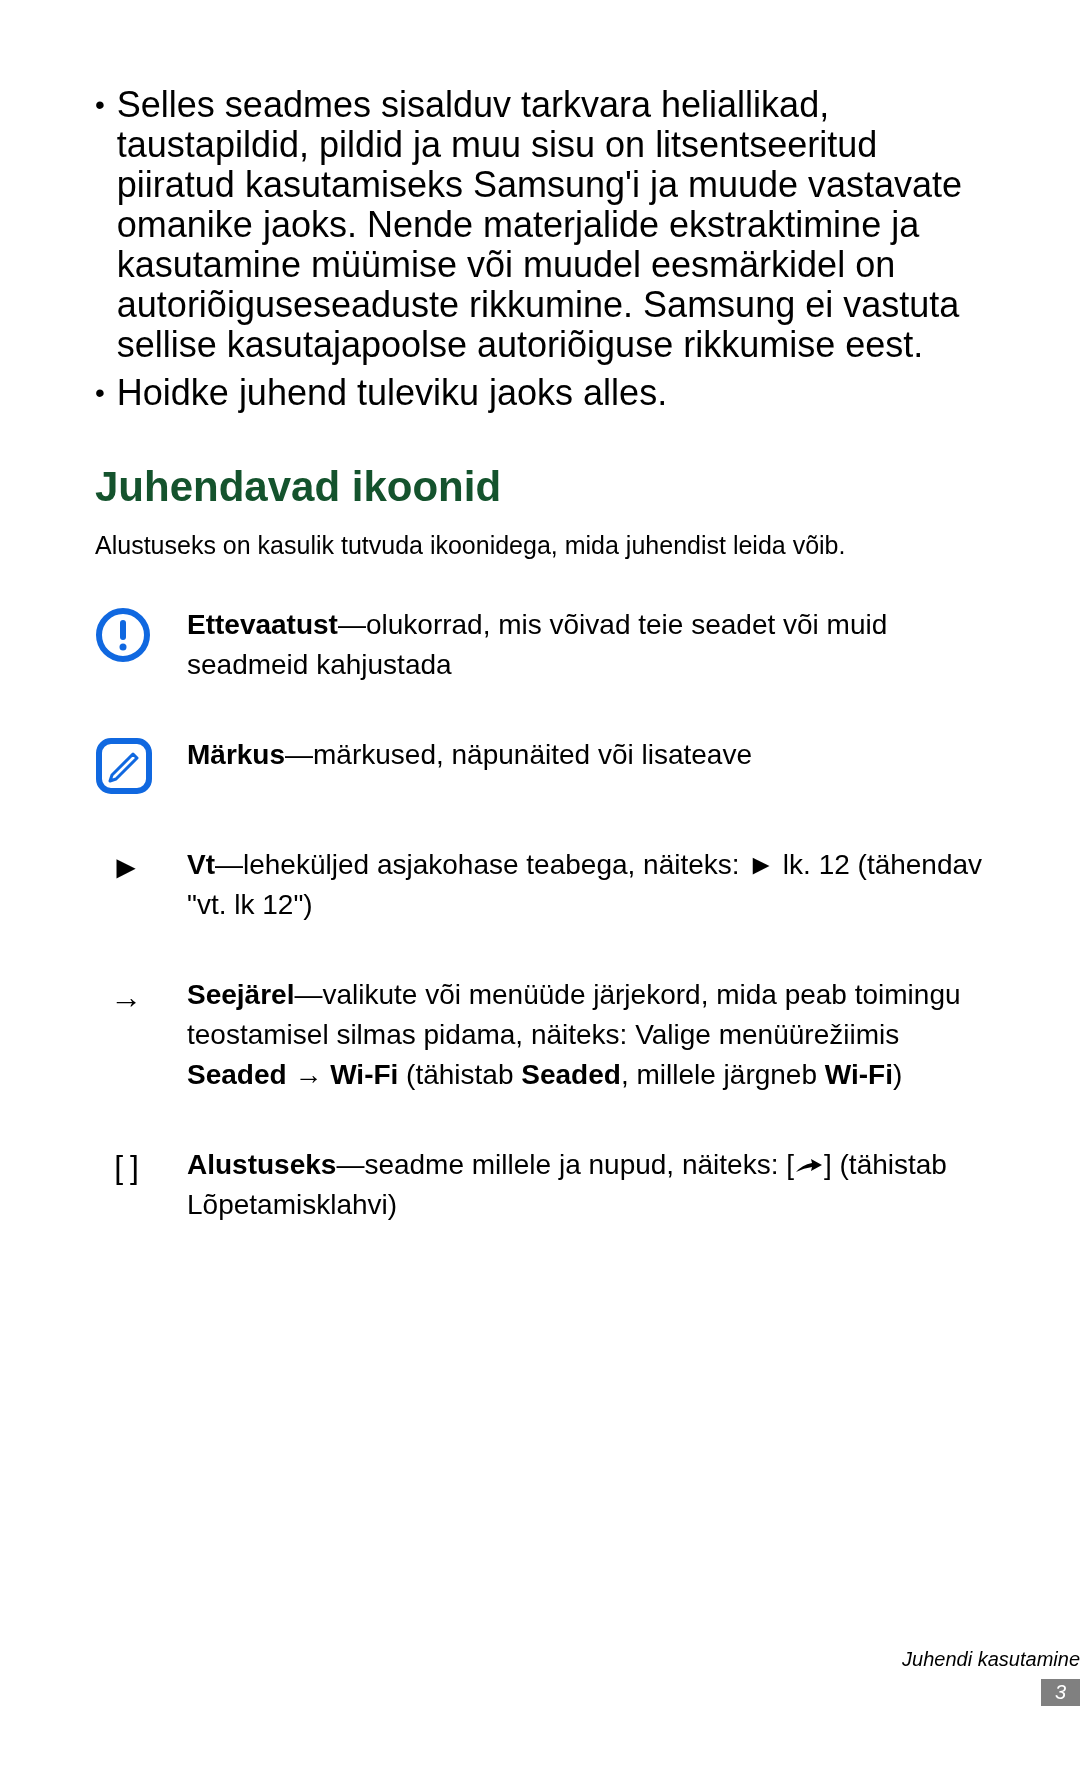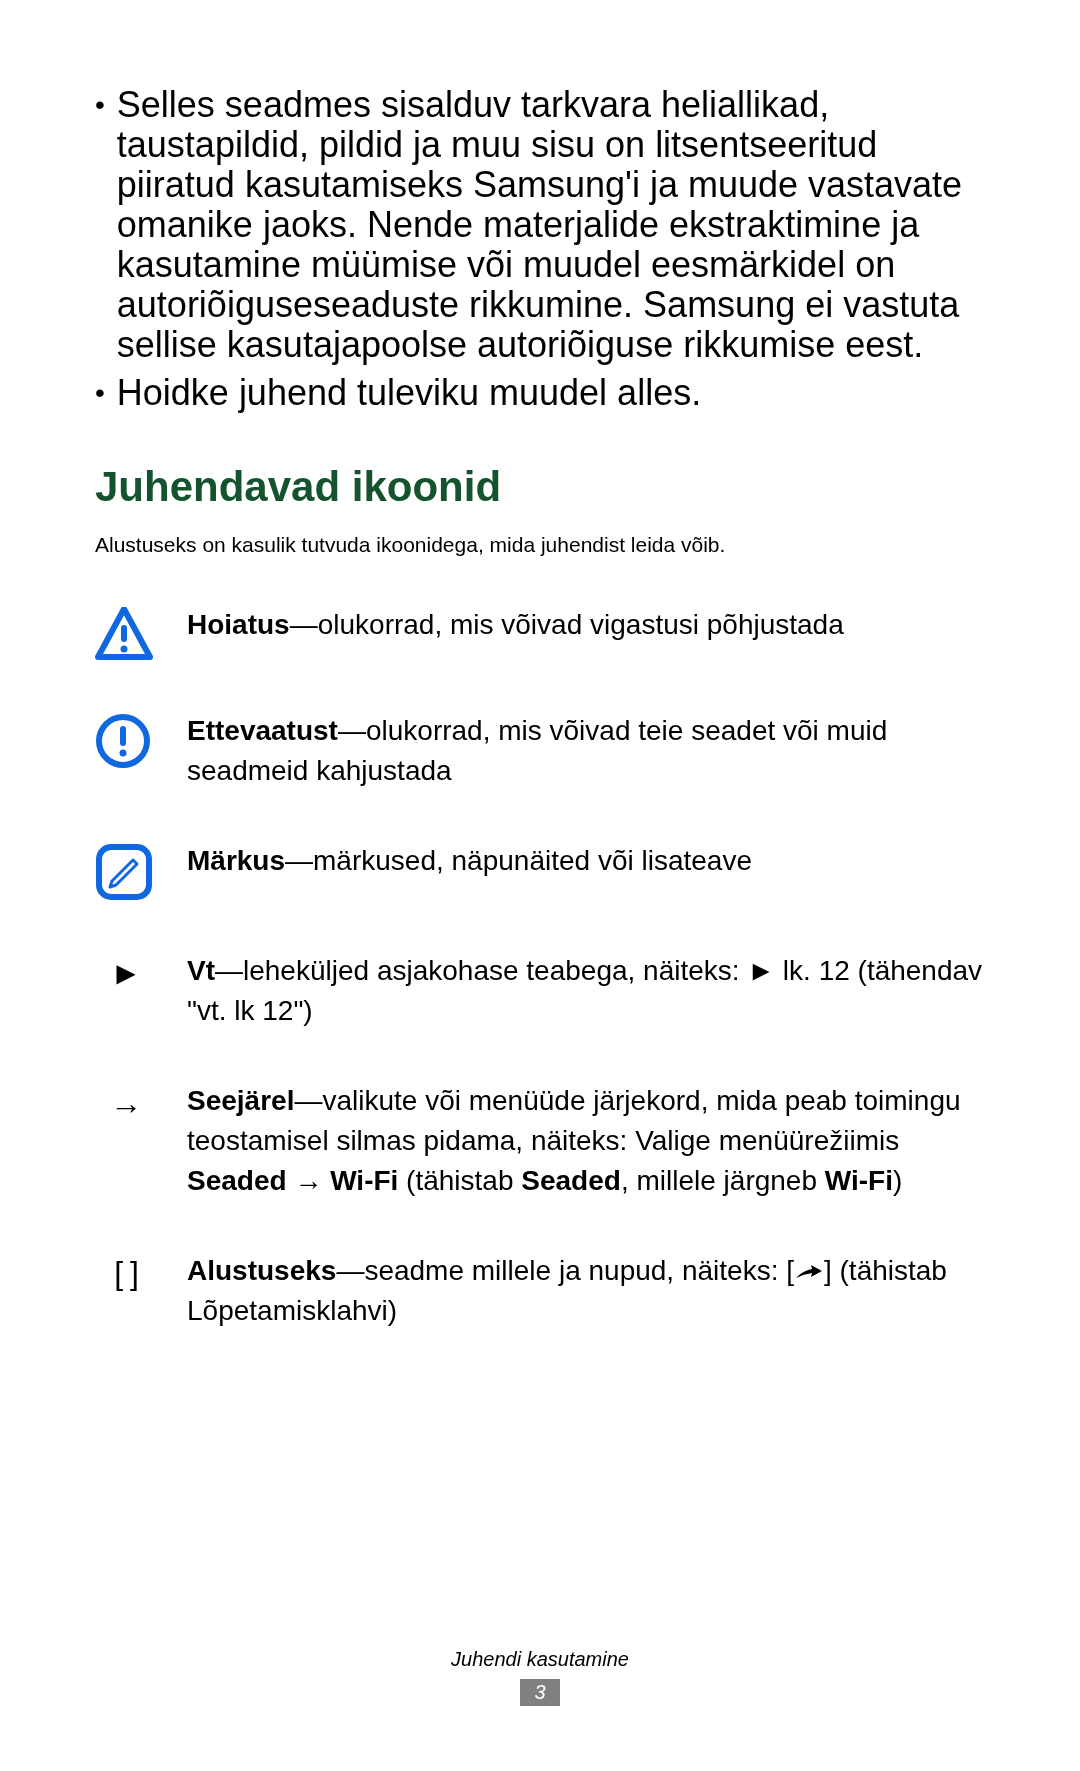--- a/index.html
+++ b/index.html
@@ -34,21 +34,21 @@
       color: #000;
     }
     .heading {
       font-size: 42px;
       font-weight: bold;
       color: #14532d;
       margin-top: 50px;
       margin-bottom: 14px;
     }
     .intro-text {
-      font-size: 21px;
+      font-size: 25px;
       line-height: 40px;
       color: #000;
       margin-bottom: 40px;
     }
     .icon-row {
       display: flex;
       align-items: flex-start;
       margin-bottom: 50px;
     }
     .icon-col {
@@ -83,21 +83,21 @@
       line-height: 40px;
       color: #000;
       width: 62px;
       text-align: center;
     }
     .footer {
       position: absolute;
       bottom: 65px;
       left: 0;
       right: 0;
-      text-align: center;
+      text-align: right;
     }
     .footer-text {
       font-size: 20px;
       font-style: italic;
       color: #000;
       margin-bottom: 8px;
     }
     .page-num {
       display: inline-block;
       background: #808080;
@@ -120,38 +120,26 @@
 <body>
 
 <div class="page-content">
 
   <div class="bullet-item">
     <span class="bullet">•</span>
     <span class="bullet-text">Selles seadmes sisalduv tarkvara heliallikad, taustapildid, pildid ja muu sisu on litsentseeritud piiratud kasutamiseks Samsung'i ja muude vastavate omanike jaoks. Nende materjalide ekstraktimine ja kasutamine müümise või muudel eesmärkidel on autoriõiguseseaduste rikkumine. Samsung ei vastuta sellise kasutajapoolse autoriõiguse rikkumise eest.</span>
   </div>
   <div class="bullet-item">
     <span class="bullet">•</span>
-    <span class="bullet-text">Hoidke juhend tuleviku muudel alles.</span>
+    <span class="bullet-text">Hoidke juhend tuleviku jaoks alles.</span>
   </div>
 
   <h2 class="heading">Juhendavad ikoonid</h2>
   <p class="intro-text">Alustuseks on kasulik tutvuda ikoonidega, mida juhendist leida võib.</p>
 
-  <div class="icon-row">
-    <div class="icon-col">
-      <svg class="icon-warning" viewBox="0 0 58 54">
-        <path d="M29 2 L55 50 L3 50 Z" fill="none" stroke="#1068e0" stroke-width="6" stroke-linejoin="round"></path>
-        <rect x="26" y="18" width="6" height="17" rx="3" fill="#1068e0"></rect>
-        <circle cx="29" cy="42" r="3.5" fill="#1068e0"></circle>
-      </svg>
-    </div>
-    <div class="text-col">
-      <span class="bold">Hoiatus</span><span>—olukorrad, mis võivad vigastusi põhjustada</span>
-    </div>
-  </div>
 
   <div class="icon-row">
     <div class="icon-col">
       <svg class="icon-caution" viewBox="0 0 56 56">
         <circle cx="28" cy="28" r="24" fill="none" stroke="#1068e0" stroke-width="6"></circle>
         <rect x="25" y="13" width="6" height="20" rx="3" fill="#1068e0"></rect>
         <circle cx="28" cy="40" r="3.5" fill="#1068e0"></circle>
       </svg>
     </div>
     <div class="text-col">

